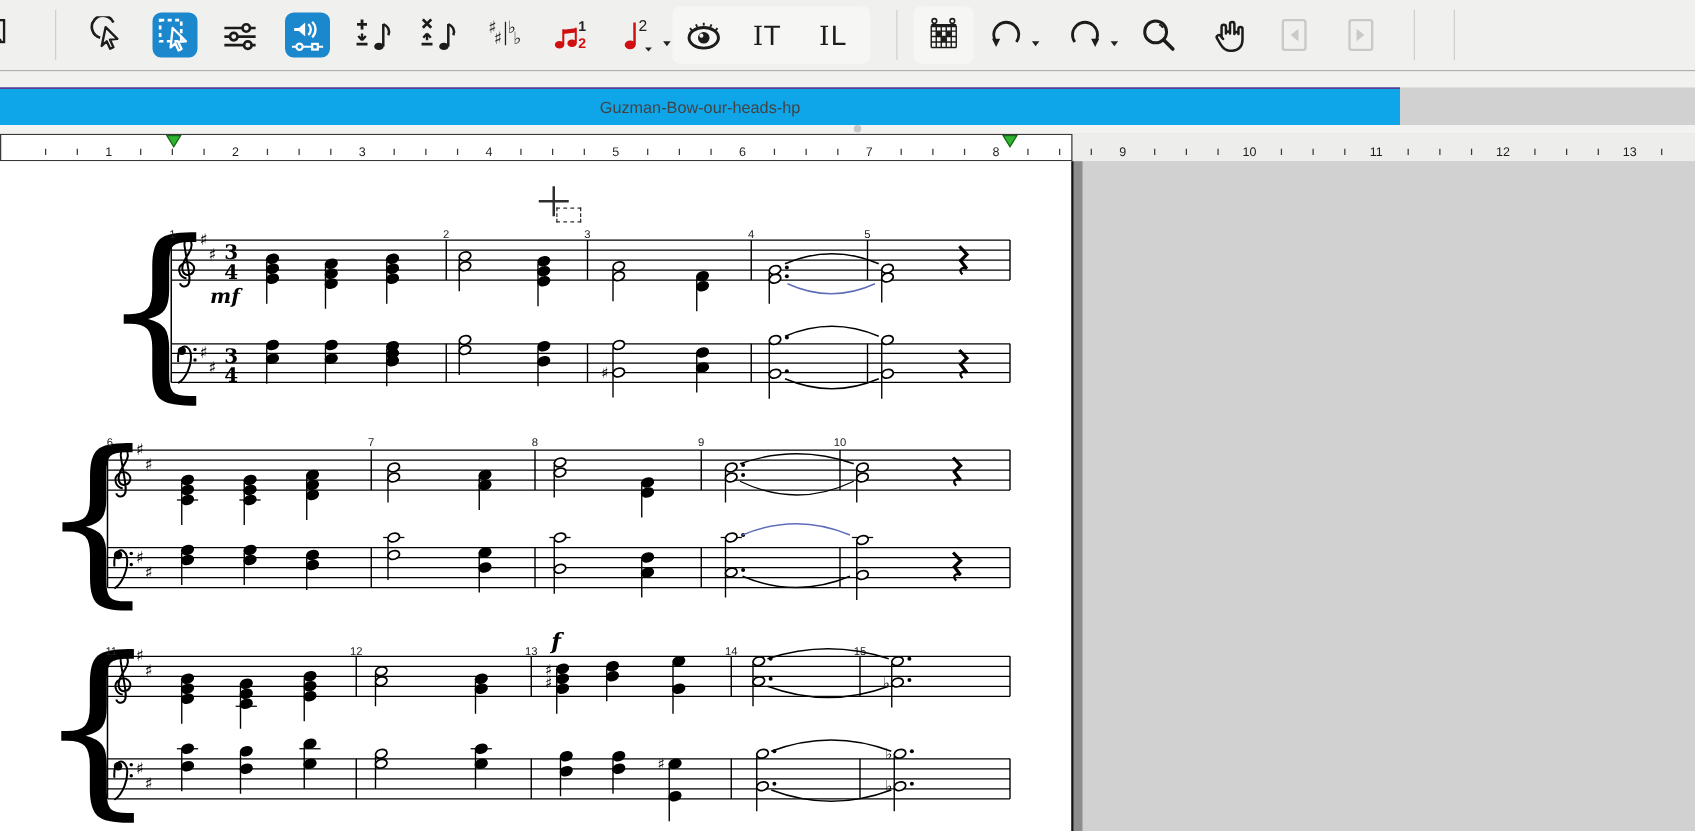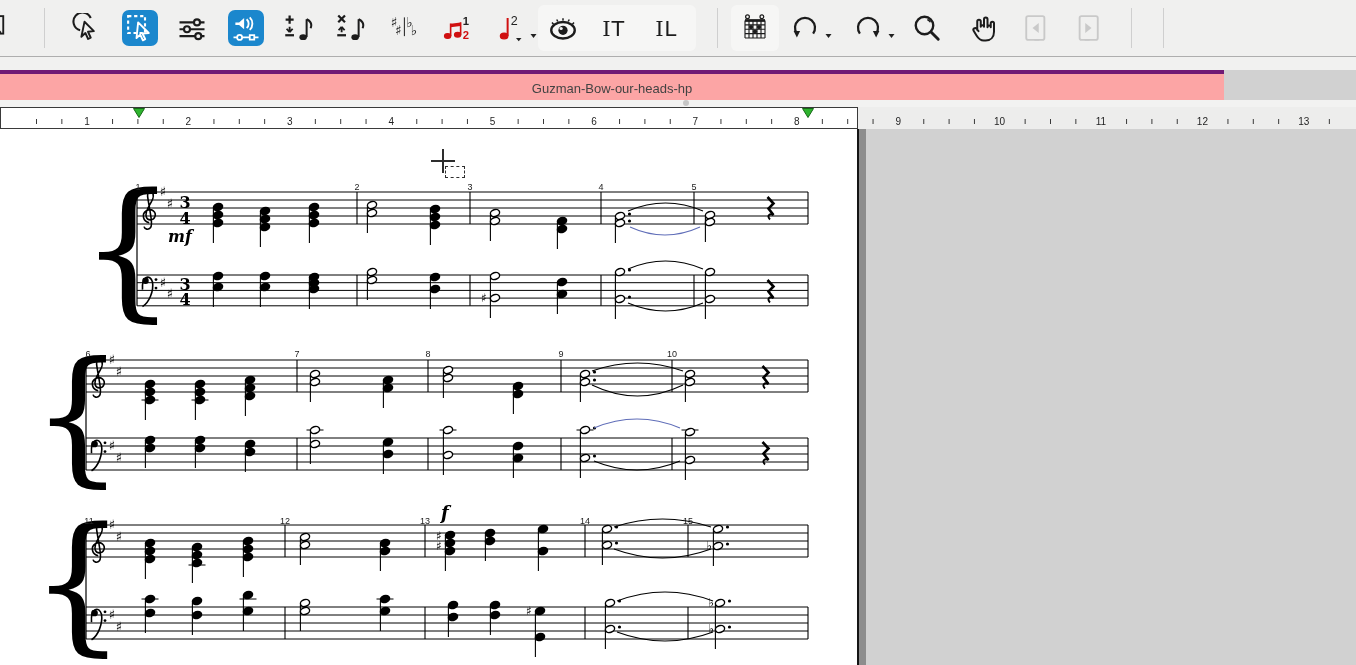--- a/index.html
+++ b/index.html
@@ -10,22 +10,22 @@
     border-bottom:1px solid #aeaeae;}
   .tb-item{position:absolute;top:11px;width:34px;height:34px;display:flex;align-items:center;
     justify-content:center;color:#1c1c1c;}
   .tb-item svg{width:30px;height:30px;}
   .tb-item.active{background:#1b87cd;border-radius:7px;color:#ffffff;top:10px;width:36px;height:36px;}
   .tb-item.disabled{color:#c9c9c9;}
   .tb-sep{position:absolute;top:8px;width:1px;height:40px;background:#cfcfcf;}
   .tb-caret{position:absolute;top:26px;width:9px;height:8px;color:#222;}
   .tb-groupbg{position:absolute;top:5px;height:46px;background:#f6f6f5;border-radius:6px;}
   #gapstrip{position:absolute;left:0;top:57px;width:1356px;height:13px;background:#f1f1f0;}
-  #titlebar{position:absolute;left:0;top:70px;width:1224px;height:29px;background:#fca5a5;
-    border-top:4px solid #701a75;border-bottom:1px solid #c9c9c9;display:flex;align-items:center;
+  #titlebar{position:absolute;left:0;top:70px;width:1120px;height:29px;background:#0ea5e9;
+    border-top:1px solid #701a75;border-bottom:1px solid #c9c9c9;display:flex;align-items:center;
     justify-content:center;font-size:13px;color:#434343;}
   #substrip{position:absolute;left:0;top:100px;width:1356px;height:7px;background:#f2f2f1;}
   #substrip .grabdot{position:absolute;left:683px;top:0px;width:6px;height:6px;border-radius:50%;
     background:#c6c6c6;}
   #ruler{position:absolute;left:0;top:107px;width:1356px;height:22px;background:#ededec;}
   
   #content{position:absolute;left:0;top:129px;width:1356px;height:536px;background:#d1d1d1;}
   #page{position:absolute;left:0;top:0;width:857px;height:536px;background:#ffffff;}
   #page-edge{position:absolute;left:857px;top:0;width:2px;height:536px;background:#141414;}
   #page-shadow{position:absolute;left:859px;top:0;width:7px;height:536px;background:#8d8d8d;}

